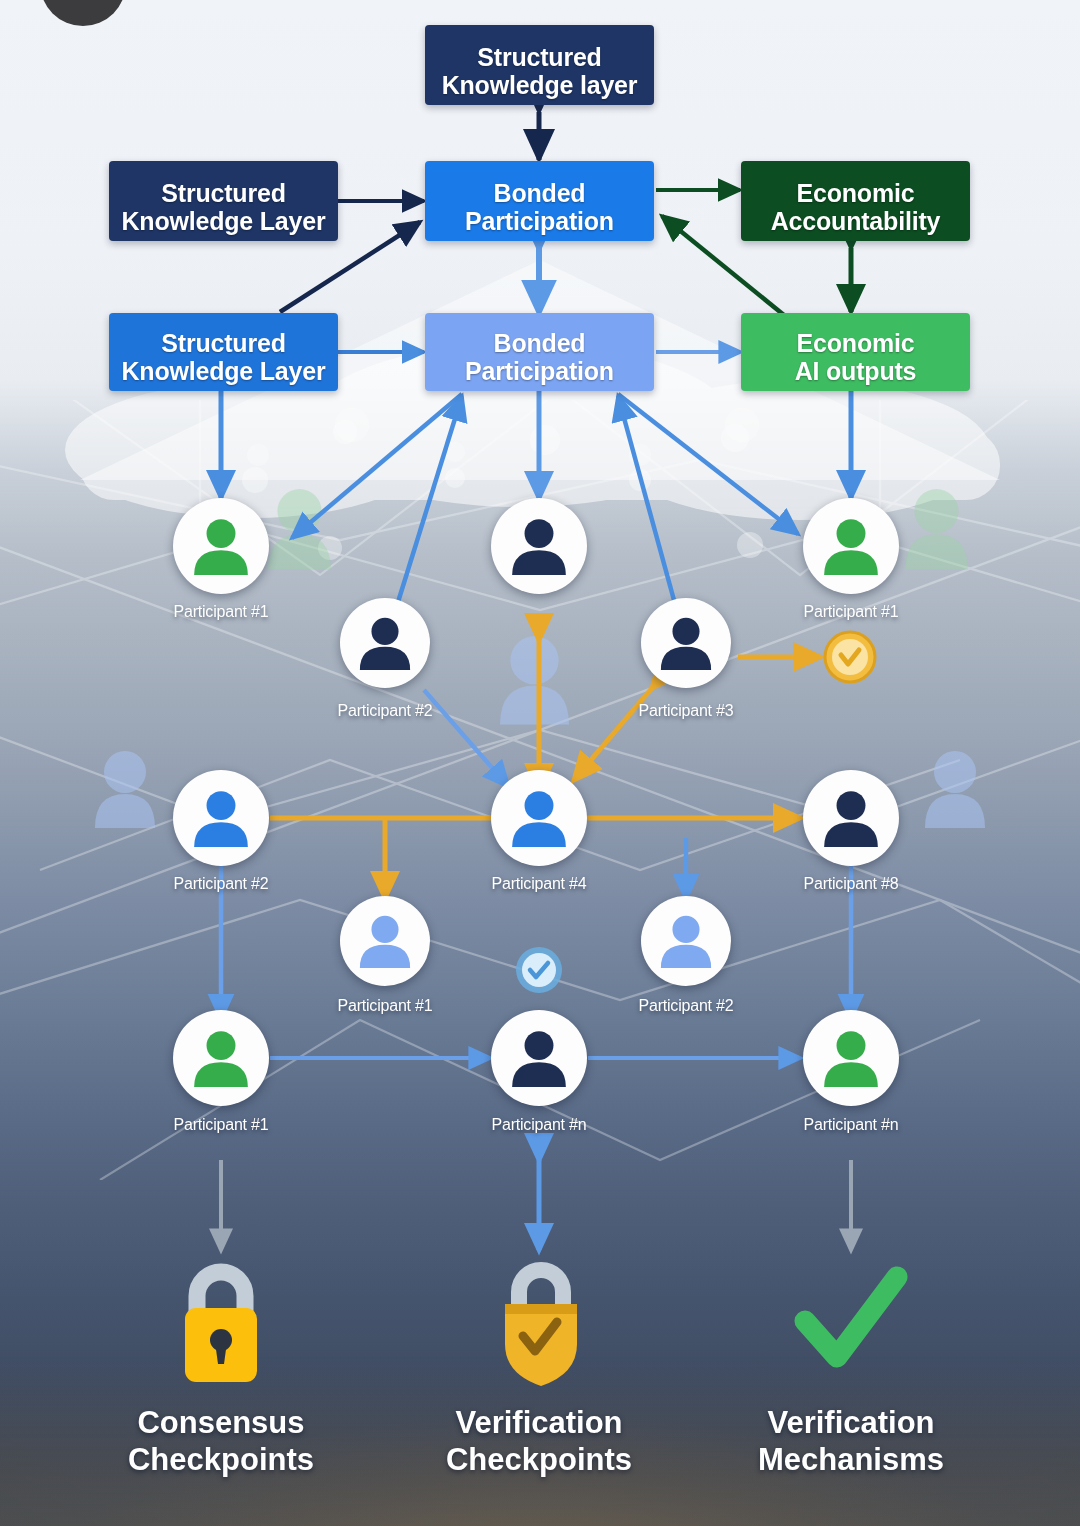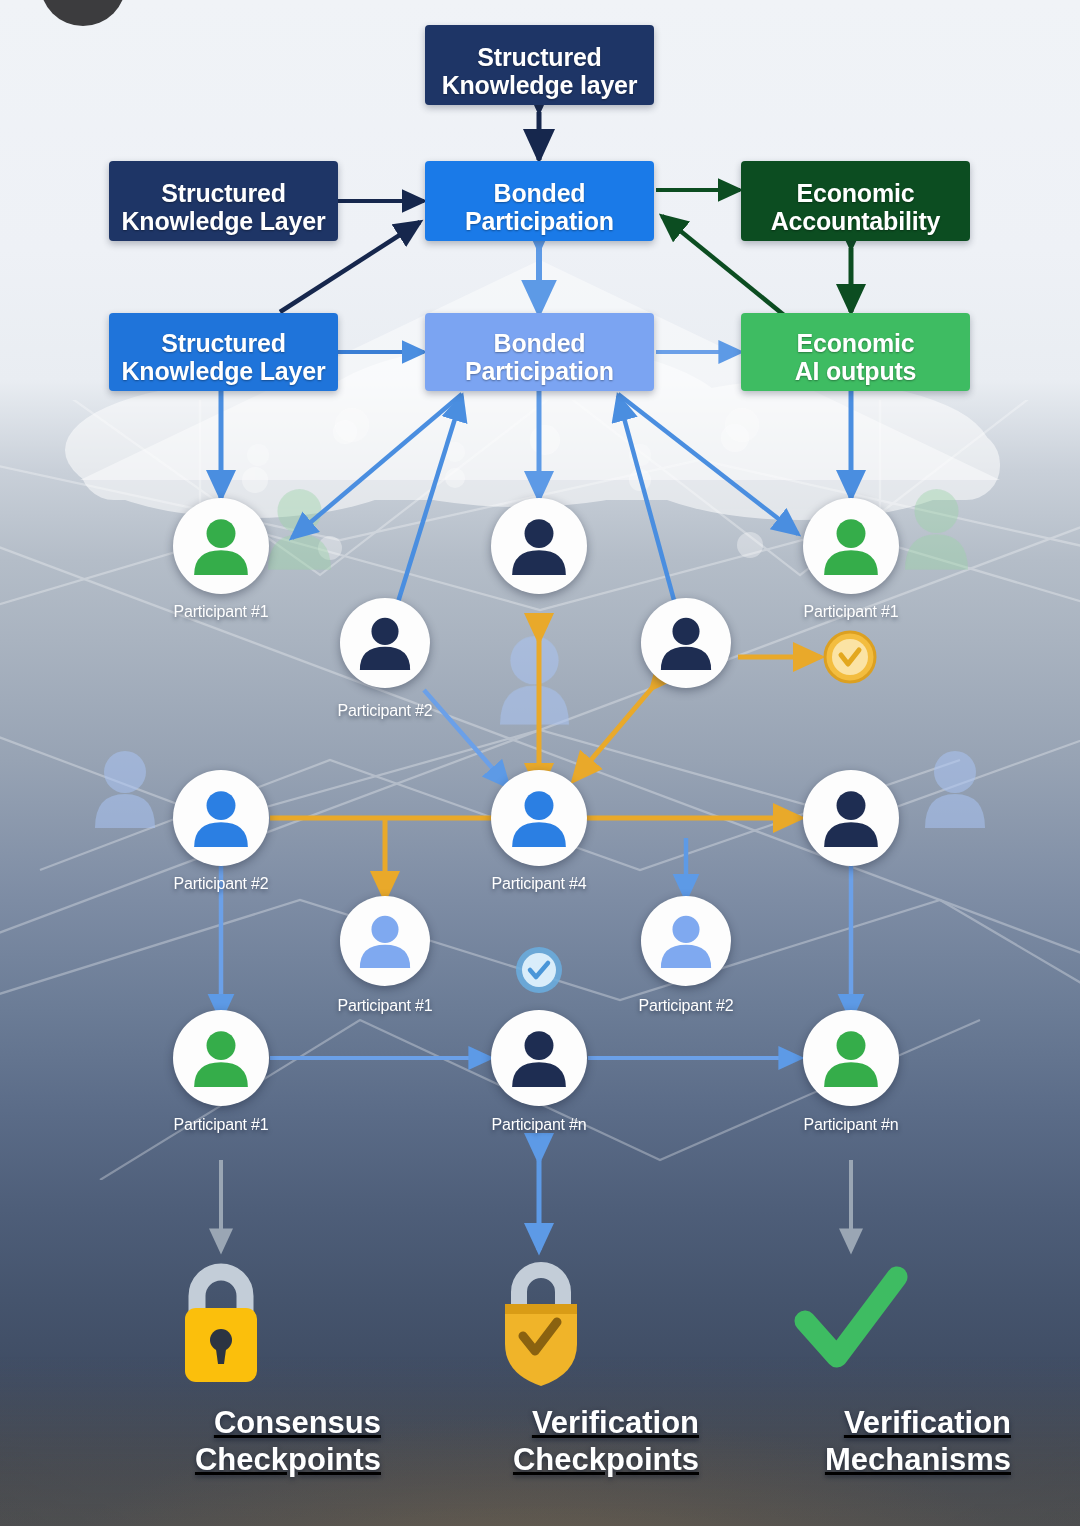--- a/index.html
+++ b/index.html
@@ -78,21 +78,21 @@
     color:#fff; font-size:16px; font-weight:500;
     white-space:nowrap; text-align:center;
     text-shadow:0 2px 4px rgba(20,30,50,0.55);
     letter-spacing:-0.2px;
   }
 
   
   .badge{ position:absolute; }
 
   
-  .foot{ position:absolute; text-align:right;text-decoration:underline; }
+  .foot{ position:absolute; text-align:center; }
   .foot .ficon{ height:140px; display:flex; align-items:center; justify-content:center; }
   .foot .flabel{
     margin-top:14px;
     color:#fff; font-size:31px; font-weight:bold; line-height:1.2;
     text-shadow:0 2px 5px rgba(10,20,40,0.6);
     white-space:pre-line;
   }
 </style>
 </head>
 <body>
@@ -329,20 +329,21 @@
       </svg>
   </div>
   <div class="plabel" style="left:225px; top:702px; width:320px;">Participant #2</div>
 
   <div class="avatar" style="left:641px; top:598px; width:90px; height:90px;">
     <svg width="58" height="58" viewBox="0 0 60 60">
       <circle cx="30" cy="18" r="14" fill="#1e2d52"></circle>
         <path d="M4 58 q0-24 26-24 t26 24 z" fill="#1e2d52"></path>
       </svg>
   </div>
+  <div class="plabel" style="left:526px; top:702px; width:320px;">Participant #3</div>
 
   <div class="badge" style="left:823px; top:630px;">
     <svg width="54" height="54" viewBox="0 0 54 54">
       <circle cx="27" cy="27" r="25" fill="#f3bd3f" stroke="#dca021" stroke-width="3"></circle>
       <circle cx="27" cy="27" r="18" fill="#fbe3a4"></circle>
       <path d="M18 25 l7 9 l11 -14" stroke="#e3a81f" stroke-width="5" fill="none" stroke-linecap="round" stroke-linejoin="round"></path>
     </svg>
   </div>
 
   <div class="avatar" style="left:173px; top:770px; width:96px; height:96px;">
@@ -360,20 +361,21 @@
       </svg>
   </div>
   <div class="plabel" style="left:379px; top:875px; width:320px;">Participant #4</div>
 
   <div class="avatar" style="left:803px; top:770px; width:96px; height:96px;">
     <svg width="62" height="62" viewBox="0 0 60 60">
       <circle cx="30" cy="18" r="14" fill="#1e2d52"></circle>
         <path d="M4 58 q0-24 26-24 t26 24 z" fill="#1e2d52"></path>
       </svg>
   </div>
+  <div class="plabel" style="left:691px; top:875px; width:320px;">Participant #8</div>
 
   <div class="avatar" style="left:340px; top:896px; width:90px; height:90px;">
     <svg width="58" height="58" viewBox="0 0 60 60">
       <circle cx="30" cy="18" r="14" fill="#7fa9f0"></circle>
         <path d="M4 58 q0-24 26-24 t26 24 z" fill="#7fa9f0"></path>
       </svg>
   </div>
   <div class="plabel" style="left:225px; top:997px; width:320px;">Participant #1</div>
 
   <div class="avatar" style="left:641px; top:896px; width:90px; height:90px;">

